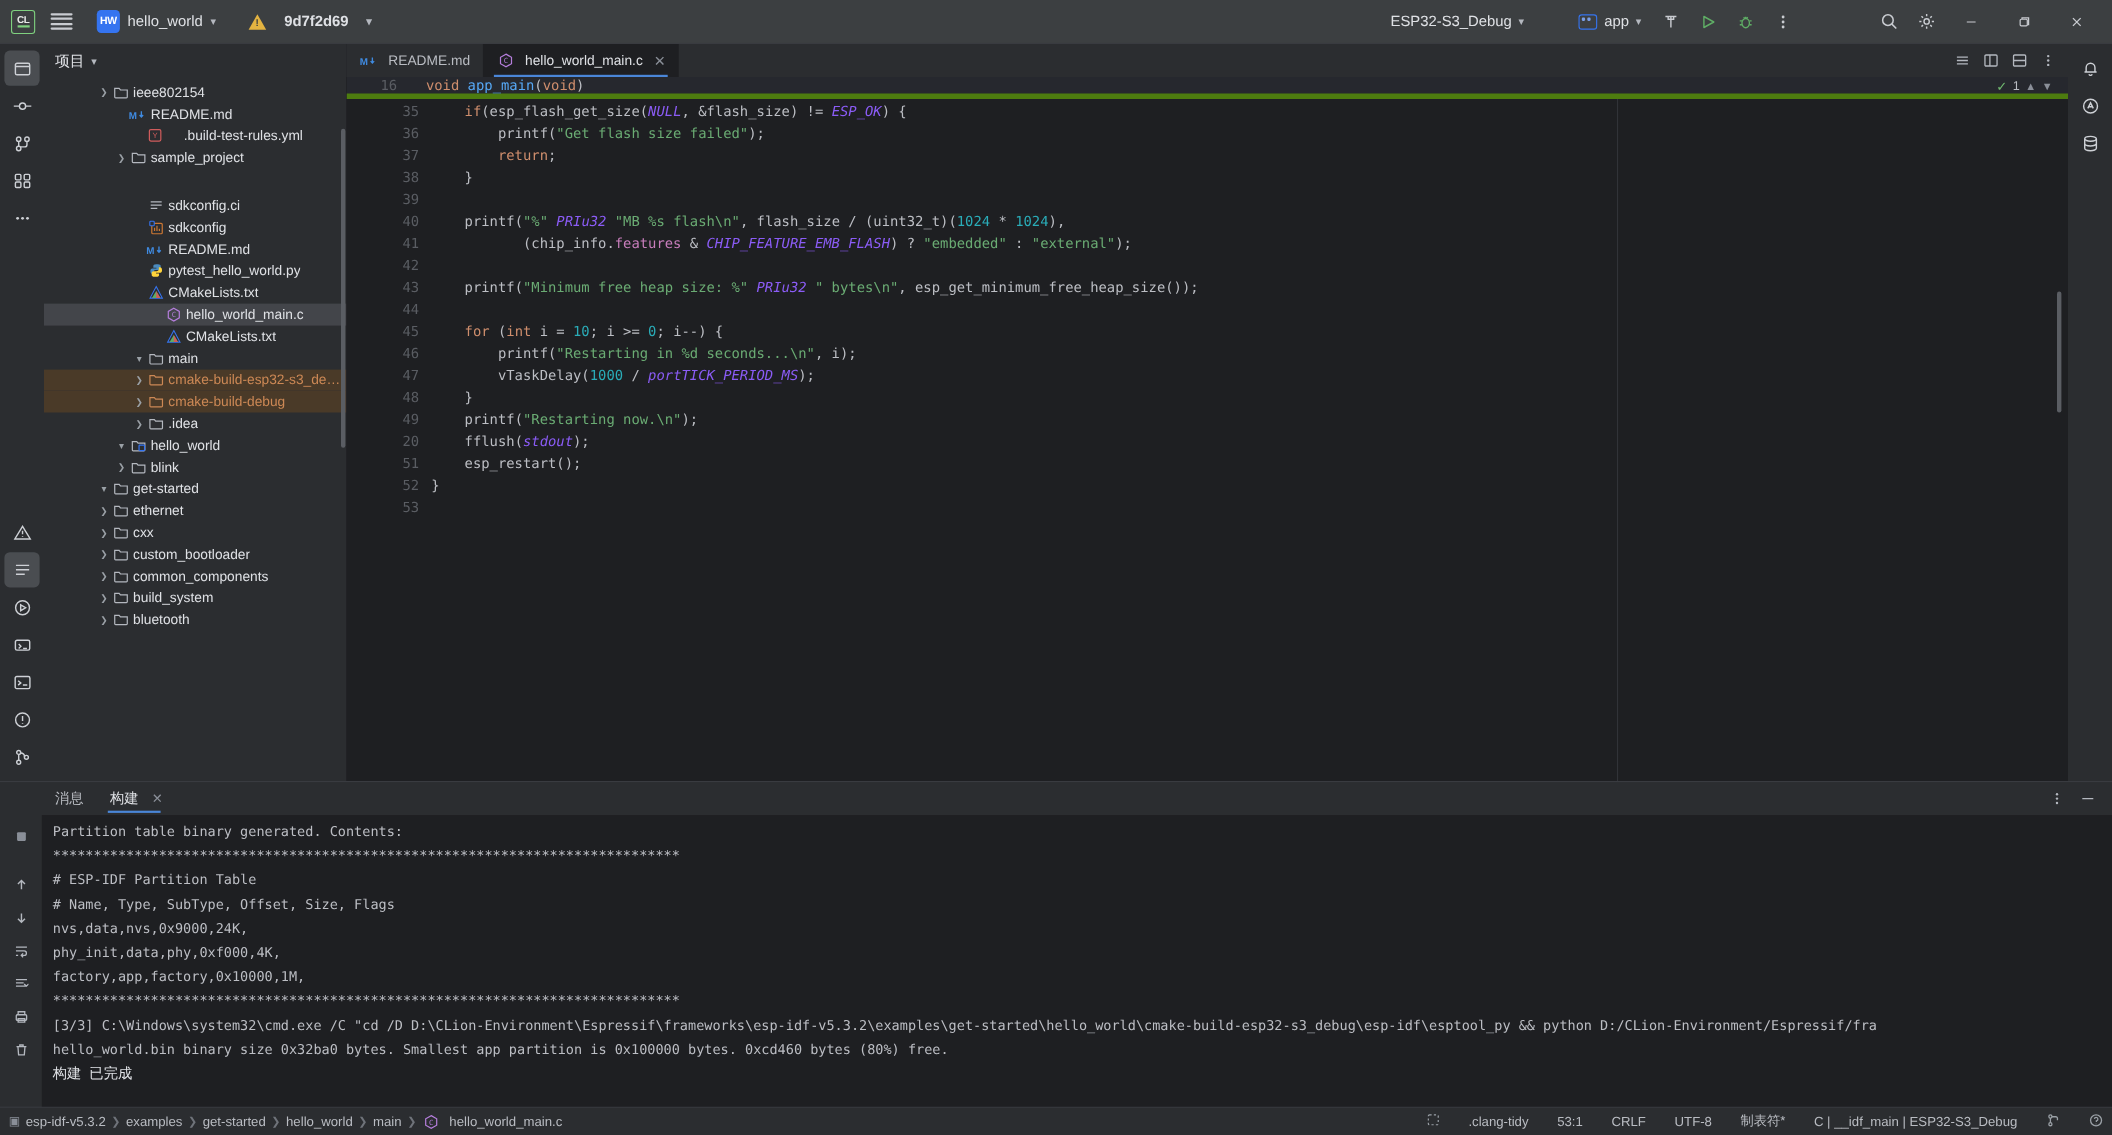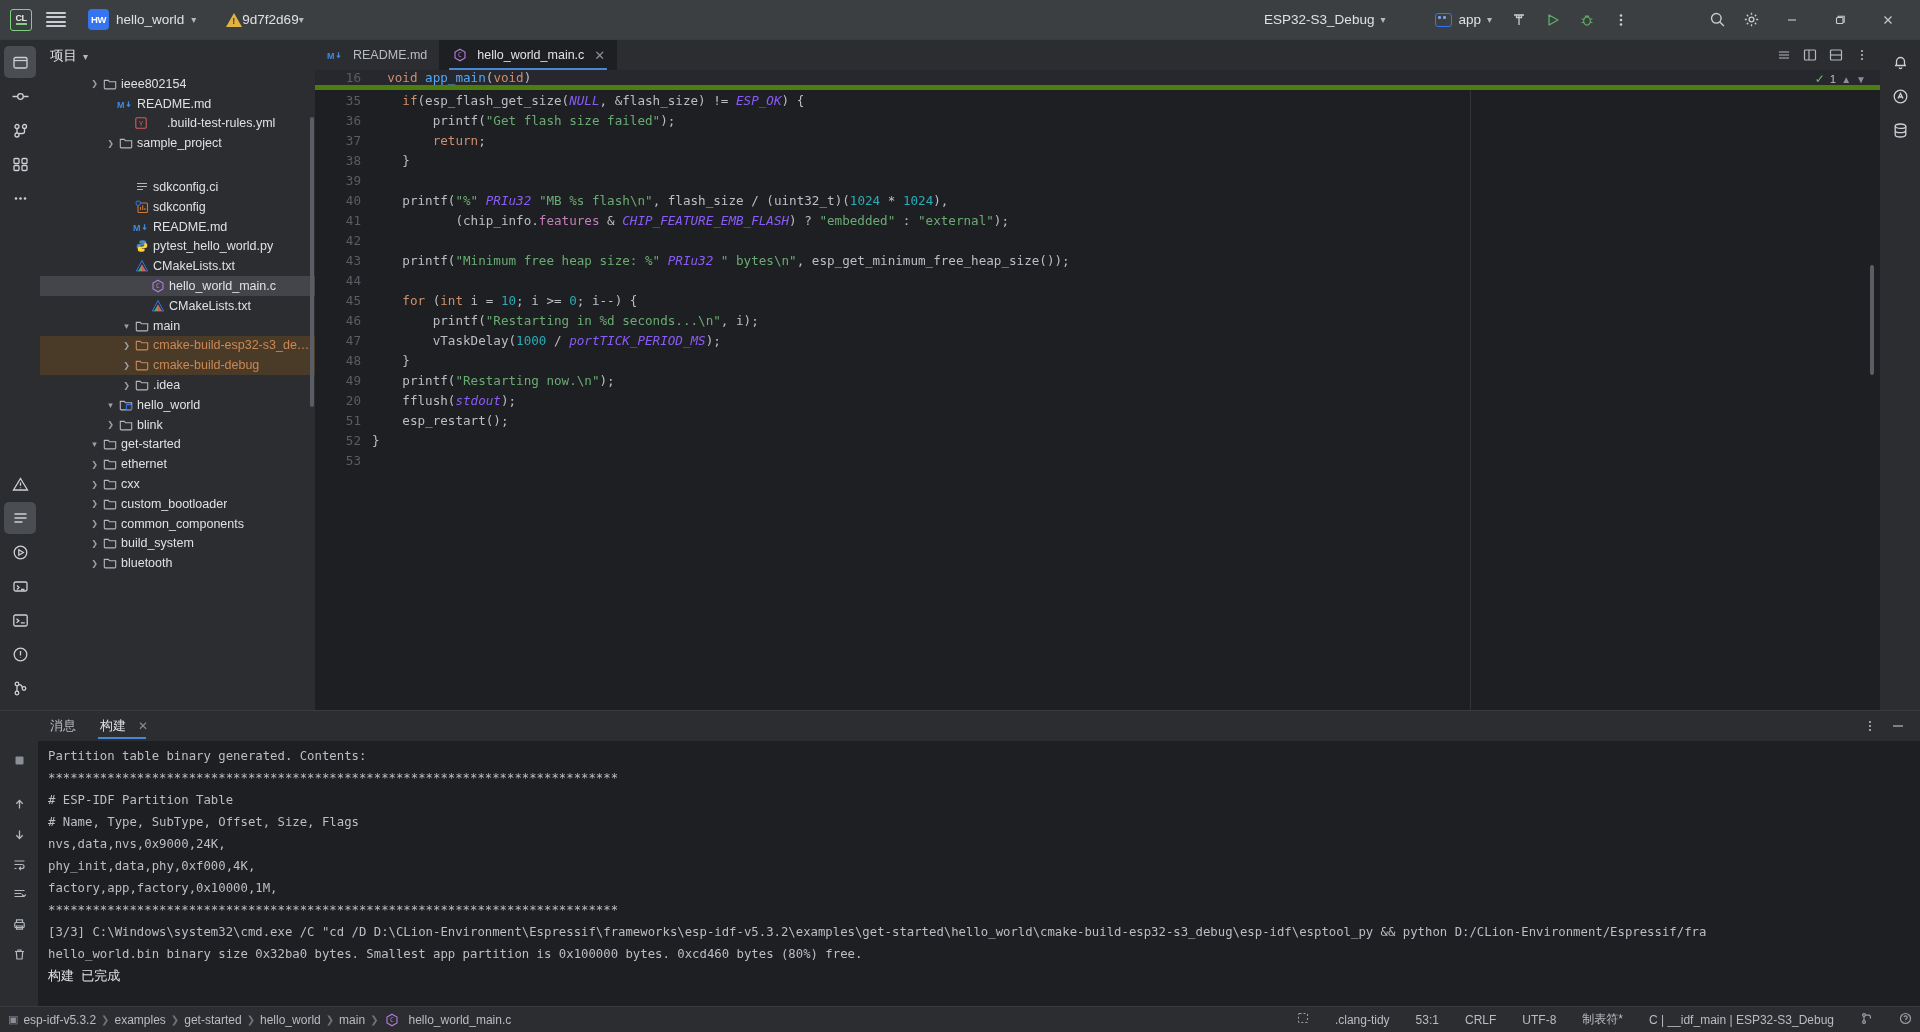--- a/index.html
+++ b/index.html
@@ -28,21 +28,21 @@
   .hamburger { width: 20px; height: 16px; display: flex; flex-direction: column; justify-content: space-between; cursor: pointer; }
   .hamburger i { display: block; height: 2px; background: #c9ccd1; border-radius: 1px; }
   .proj-chip { display: flex; align-items: center; gap: 7px; padding: 3px 8px; border-radius: 5px; cursor: pointer; }
   .hw-badge {
     width: 21px; height: 21px; background: #3574f0; border-radius: 4px;
     display: flex; align-items: center; justify-content: center;
     font-size: 9.5px; font-weight: bold; color: #fff; letter-spacing: -0.3px;
   }
   .chip-text { font-size: 13.5px; color: #dfe1e5; }
   .chev { font-size: 10px; color: #b4b8bf; }
-  .warn-chip { display: flex; align-items: center; gap: 0; padding: 3px 8px; border-radius: 5px; cursor: pointer; }
+  .warn-chip { display: flex; align-items: center; gap: 16px; padding: 3px 8px; border-radius: 5px; cursor: pointer; font-weight: bold; }
   .warn-tri { width: 0; height: 0; border-left: 8px solid transparent; border-right: 8px solid transparent; border-bottom: 14px solid #e3b341; position: relative; }
   .warn-tri::after { content: "!"; position: absolute; left: -2px; top: 3px; font-size: 9px; font-weight: bold; color: #3c3f41; }
   .cfg-chip { display: flex; align-items: center; gap: 6px; padding: 4px 8px; border-radius: 5px; cursor: pointer; }
   .dev-icon { width: 17px; height: 14px; border: 1.5px solid #3574f0; border-radius: 3px; position: relative; }
   .dev-icon::before { content: ""; position: absolute; left: 2px; top: 2px; width: 3px; height: 3px; background: #7a9fe8; border-radius: 1px; }
   .dev-icon::after { content: ""; position: absolute; left: 7px; top: 2px; width: 3px; height: 3px; background: #7a9fe8; border-radius: 1px; }
   .tb-icon { width: 30px; height: 30px; display: flex; align-items: center; justify-content: center; border-radius: 5px; cursor: pointer; }
   .tb-icon svg { display: block; }
   .win-btn { width: 44px; height: 38px; display: flex; align-items: center; justify-content: center; cursor: pointer; }
 
@@ -89,21 +89,21 @@
   .tab-tools { margin-left: auto; display: flex; align-items: center; gap: 2px; padding-right: 6px; }
   .tab-tool { width: 24px; height: 24px; display: flex; align-items: center; justify-content: center; border-radius: 4px; cursor: pointer; }
 
   .code-wrap { flex: 1; display: flex; position: relative; min-height: 0; overflow: hidden; background: #1e1f22; }
   .sticky-line {
     position: absolute; top: 0; left: 0; right: 0; height: 20px; background: #26282e;
     display: flex; align-items: center; z-index: 5; border-bottom: 5px solid #4d7c0f;
   }
   .gutter-col { width: 57px; flex: 0 0 57px; text-align: right; padding-right: 11px; color: #5a5d63; font-size: 12px; }
   .codeline { font-family: "DejaVu Sans Mono", monospace; font-size: 12.6px; white-space: pre; }
-  .code-scroll { position: absolute; inset: 0; padding-top: 20px; }
+  .code-scroll { position: absolute; inset: 0; padding-top: 20px; margin-left: 20px; }
   .crow { height: 20px; display: flex; align-items: center; }
   .crow .gutter-col { font-family: "DejaVu Sans Mono", monospace; }
   .crow .ctext { padding-left: 0; }
   .code-vsb { position: absolute; right: 6px; top: 195px; width: 4px; height: 110px; background: #5a5d63; border-radius: 2px; z-index: 6; }
   .fold-line { position: absolute; left: 1155px; top: 20px; bottom: 0; width: 1px; background: #313338; }
   .inspect-badge {
     position: absolute; right: 14px; top: 2px; display: flex; align-items: center;
     gap: 5px; font-size: 11.5px; color: #b9bcc2; z-index: 7;
   }
   .checkmark { color: #6fb86f; font-size: 12px; }

